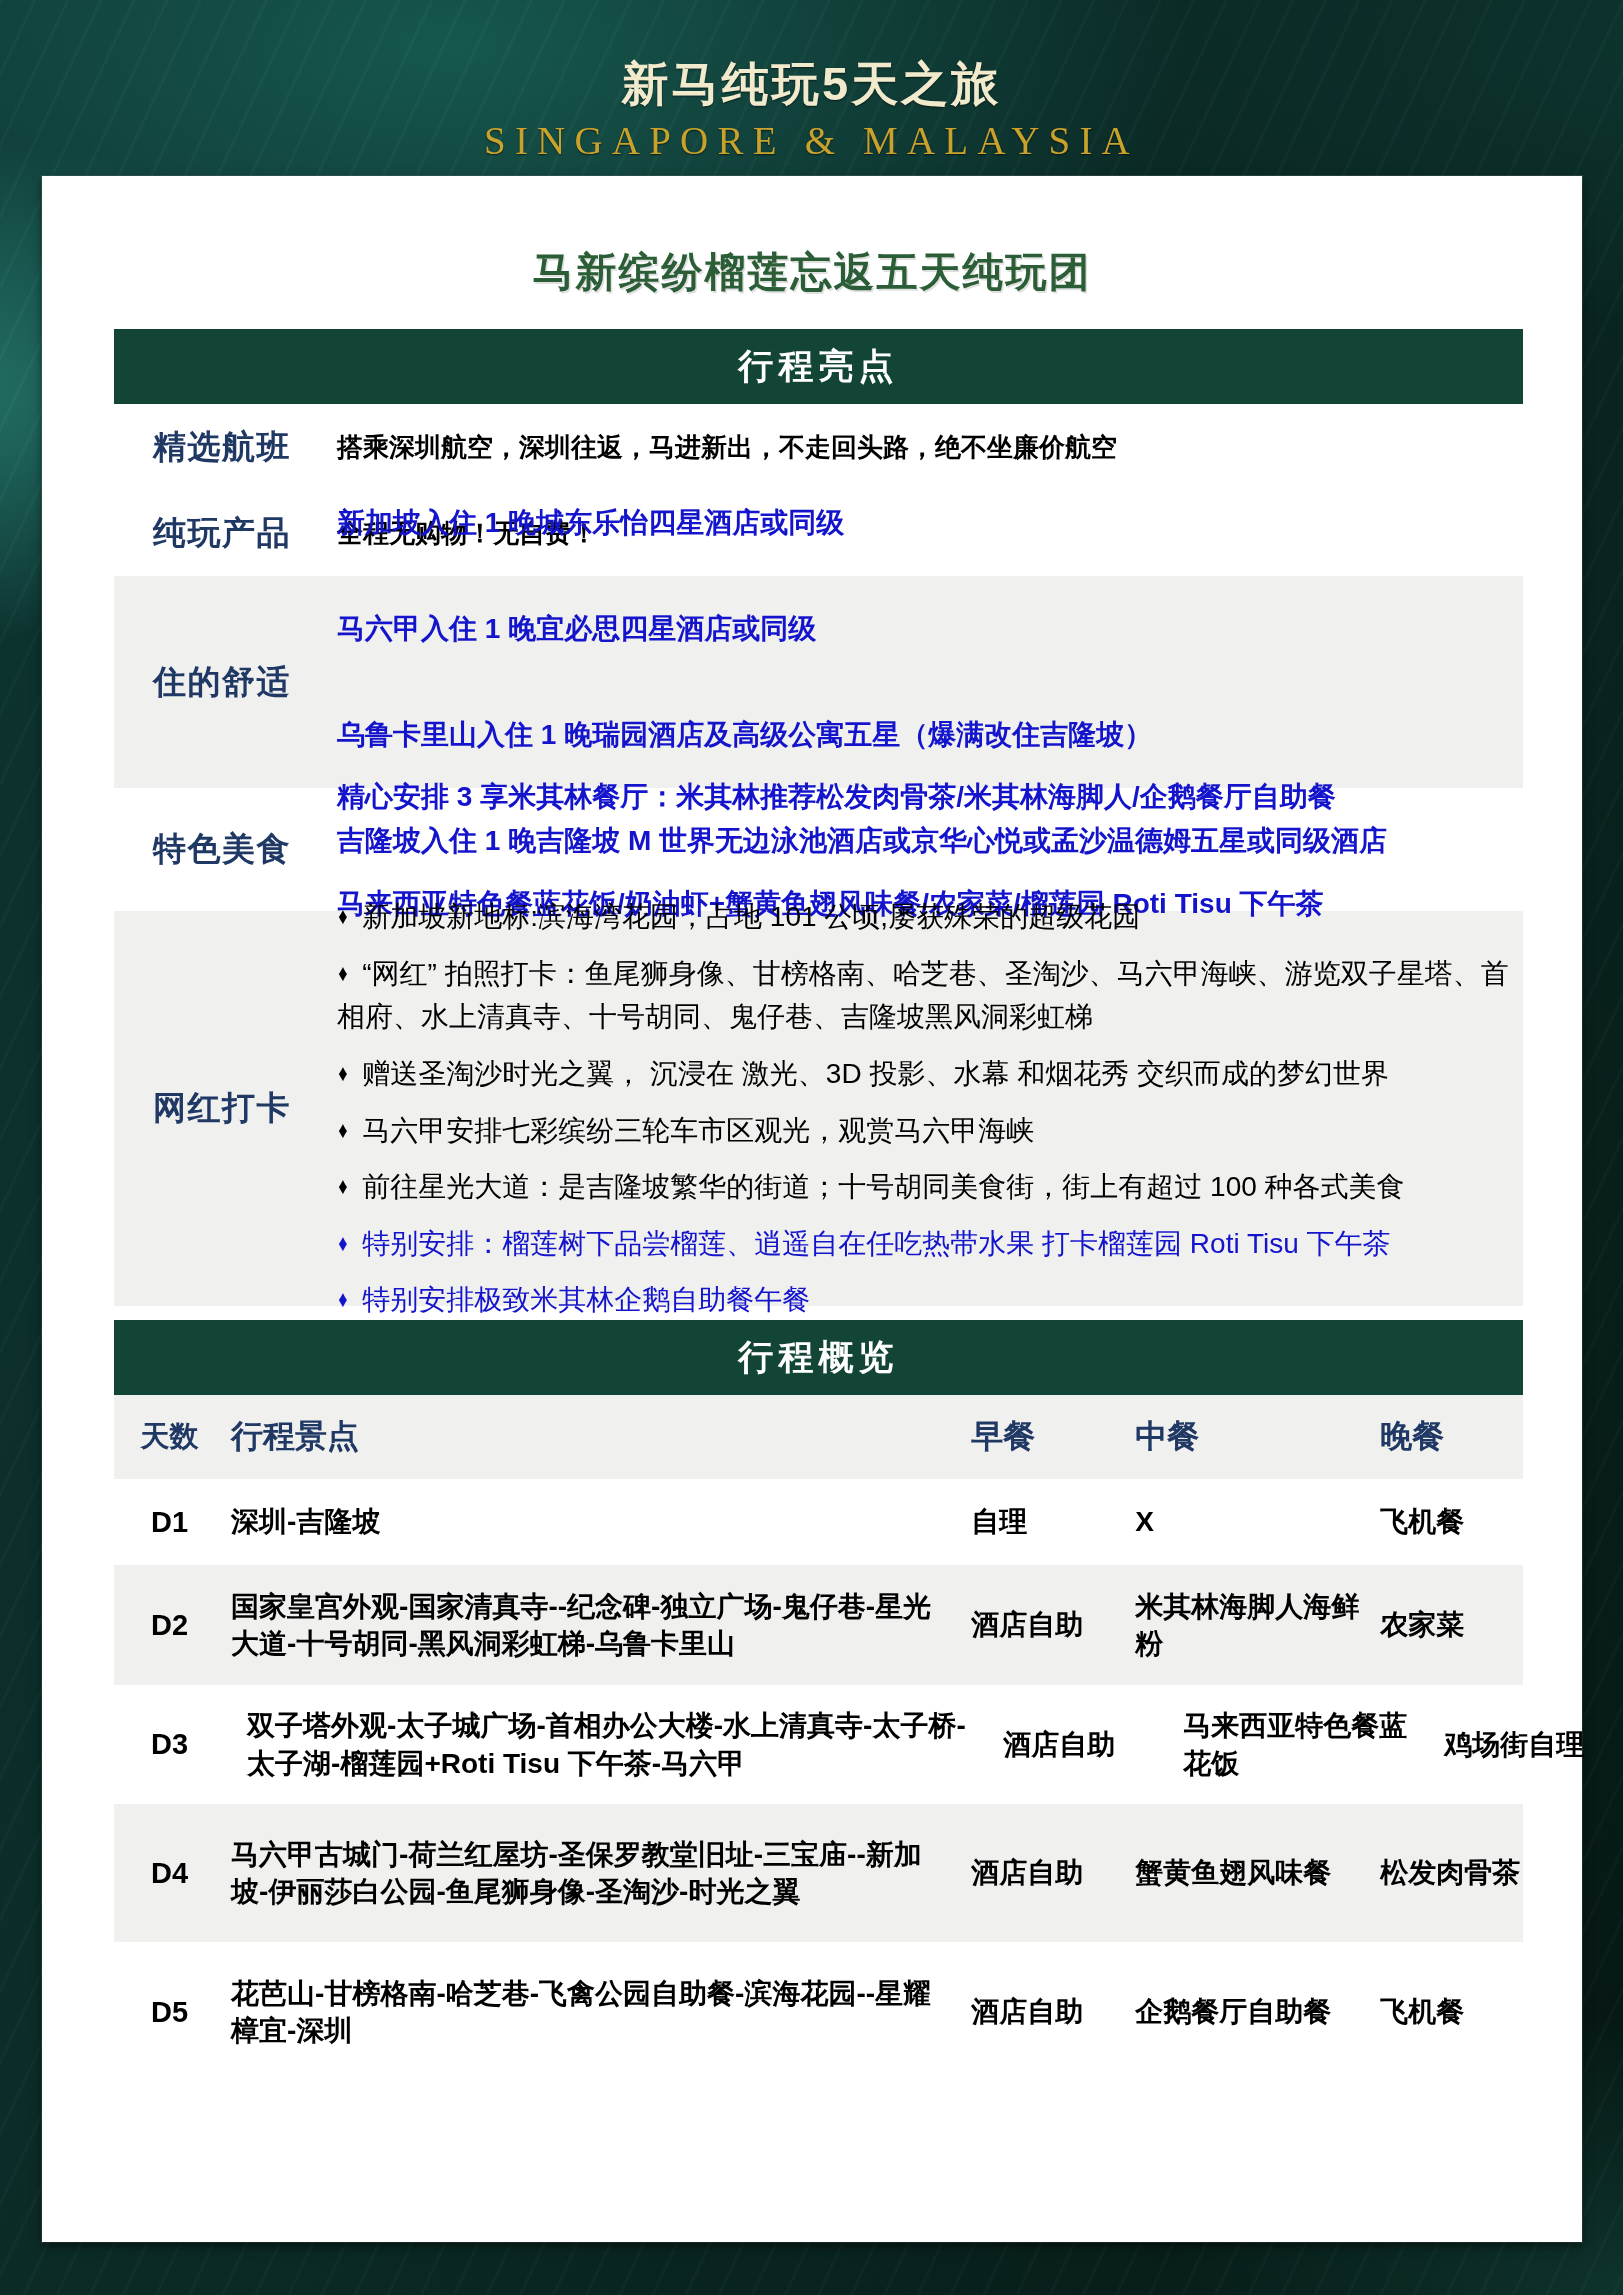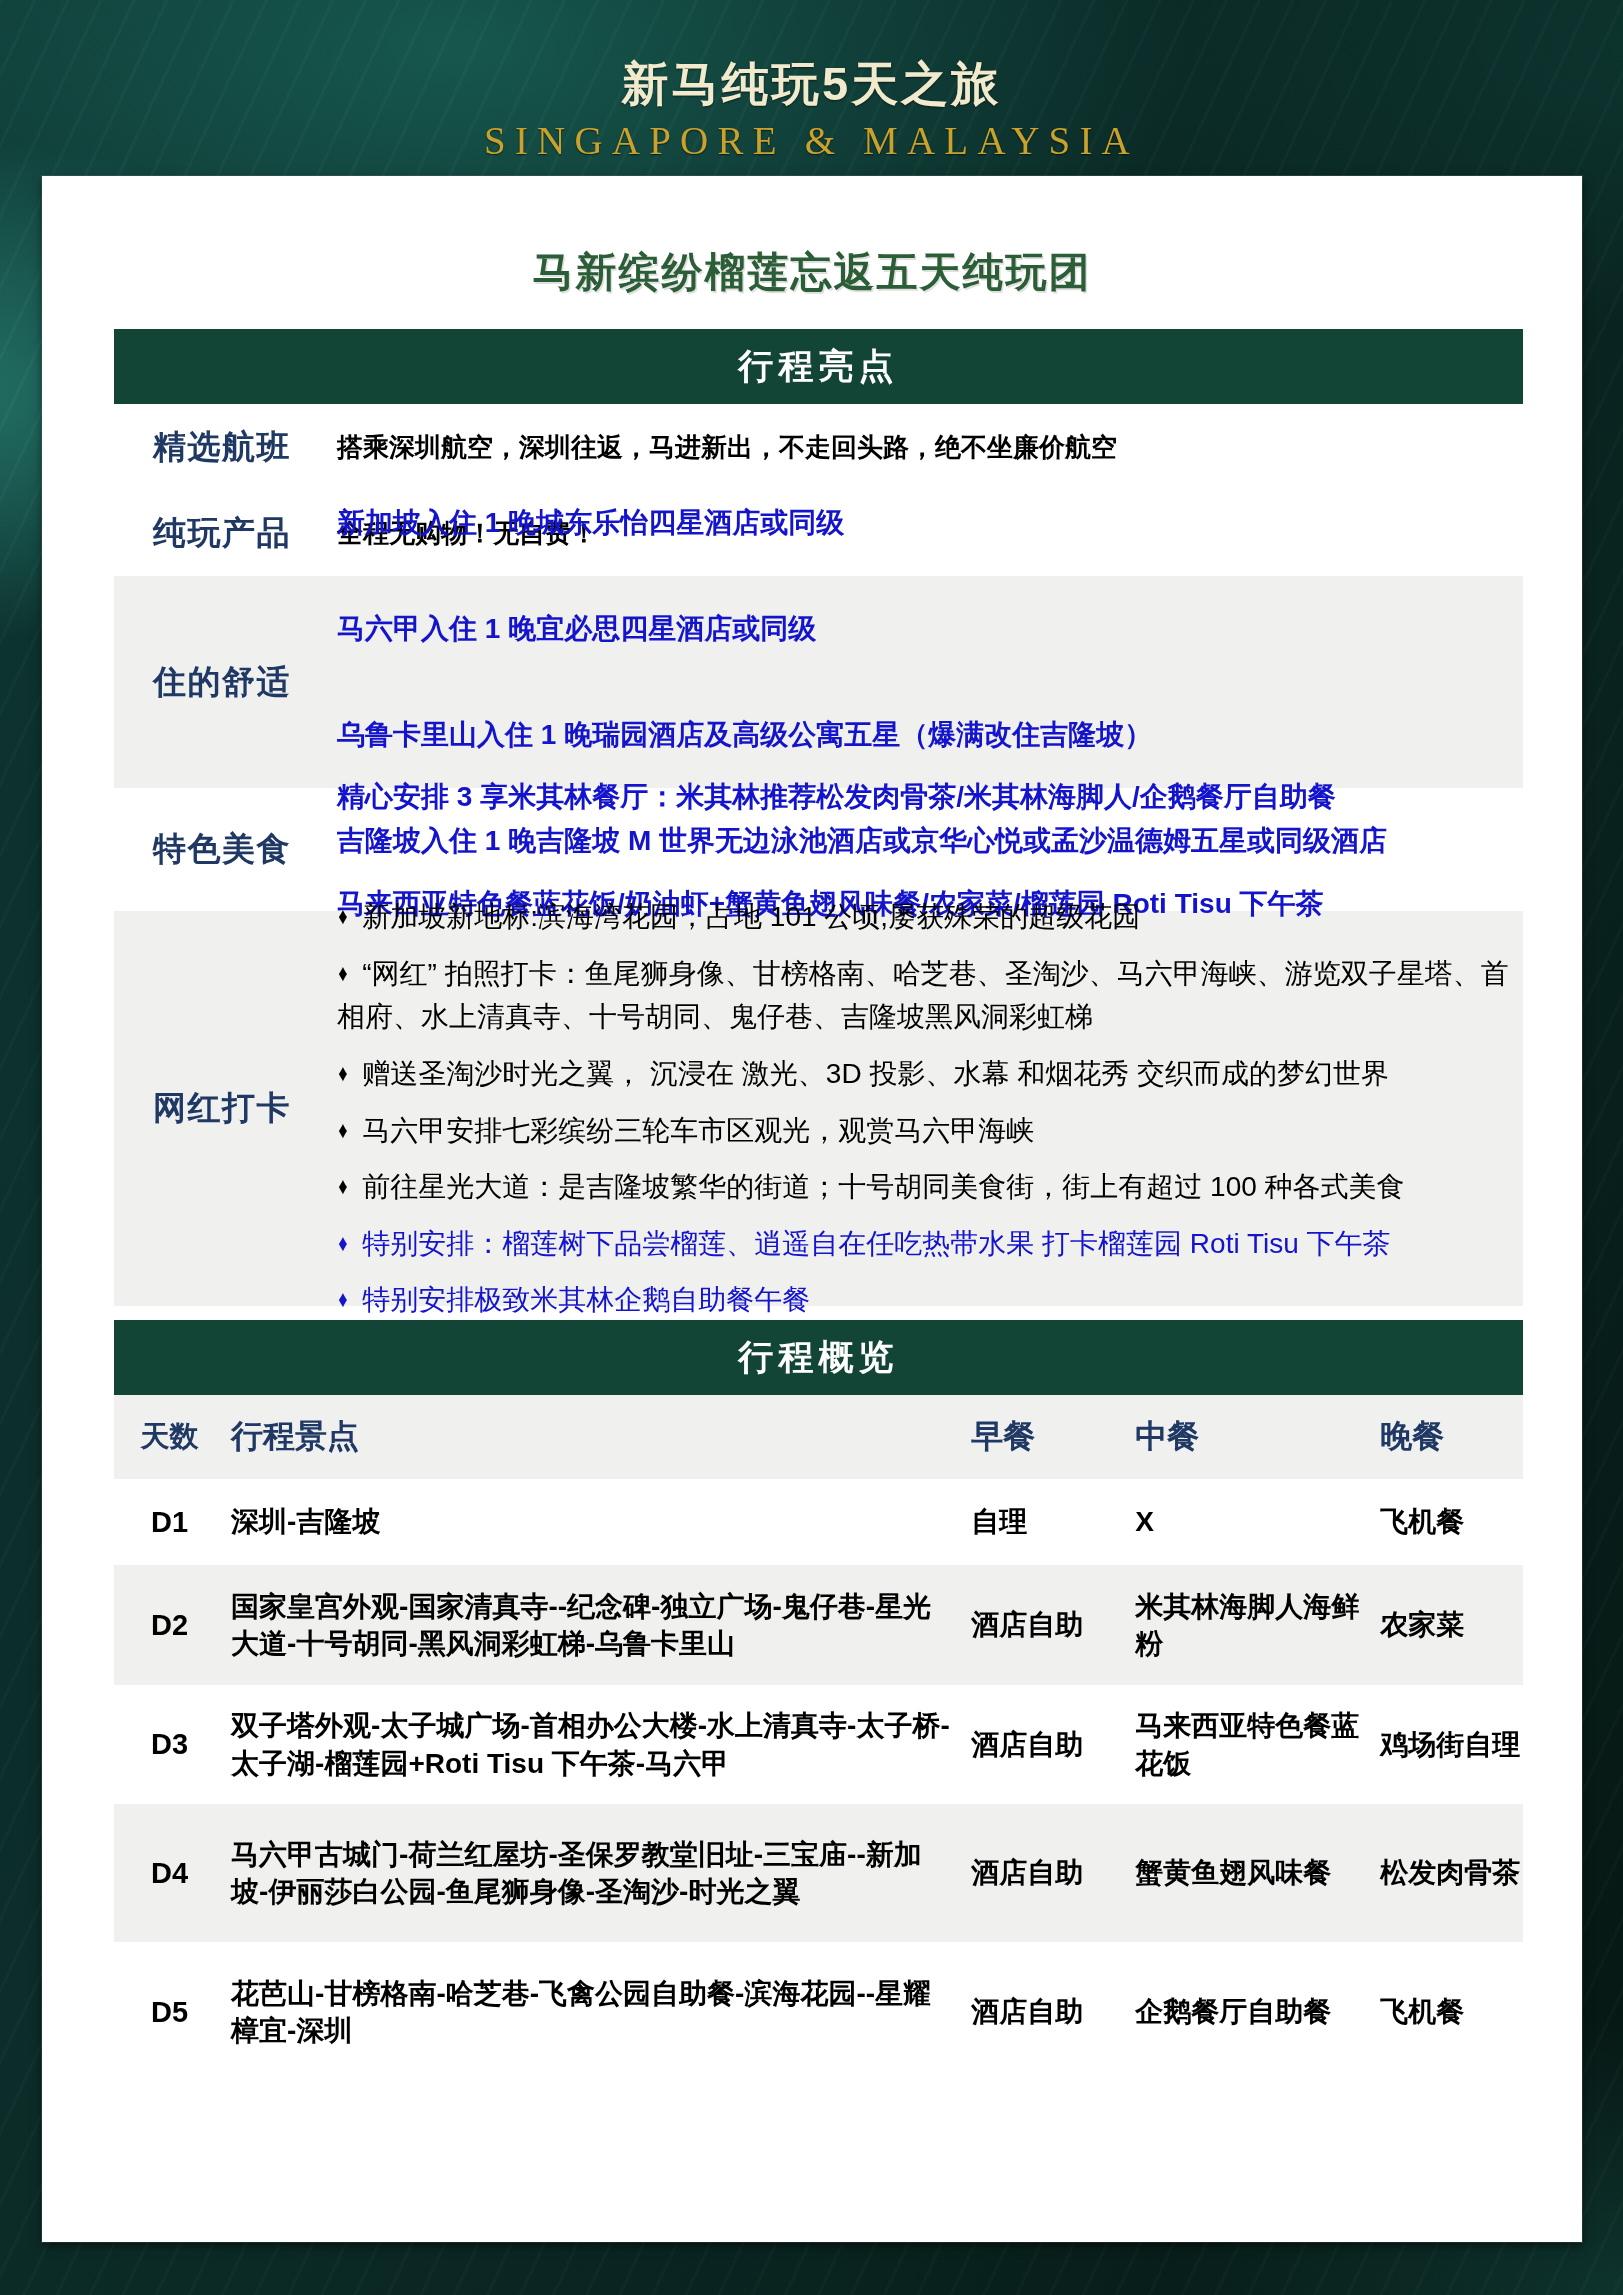--- a/index.html
+++ b/index.html
@@ -53,21 +53,21 @@
   
   .tbl-head,.tbl-row{display:grid;grid-template-columns:111px 736px 164px 245px 1fr;align-items:center;}
   .tbl-head{height:84px;background:#F0F0EF;color:#1F3864;font-weight:800;font-size:32px;}
   .tbl-row{font-weight:bold;font-size:28px;color:#000000;line-height:1.35;}
   .cell{box-sizing:border-box;padding:4.1px 9.2px 4.1px 10.2px;min-width:0;}
   .cell.day{text-align:center;padding:4.1px 0;font-size:29px;}
   .cell.route{padding-left:6.1px;}
   .cell.dinner{padding-right:16px;white-space:nowrap;}
   .r1{height:86px;}
   .r2{height:120px;background:#F0F0EF;}
-  .r3{height:119px;}
+  .r3{height:119px;gap:16px;}
   .r4{height:138px;background:#F0F0EF;}
   .r5{height:140px;}
 </style>
 </head>
 <body>
 
 <div class="page">
   <div class="bg-texture"></div>
 
   <header class="banner">

